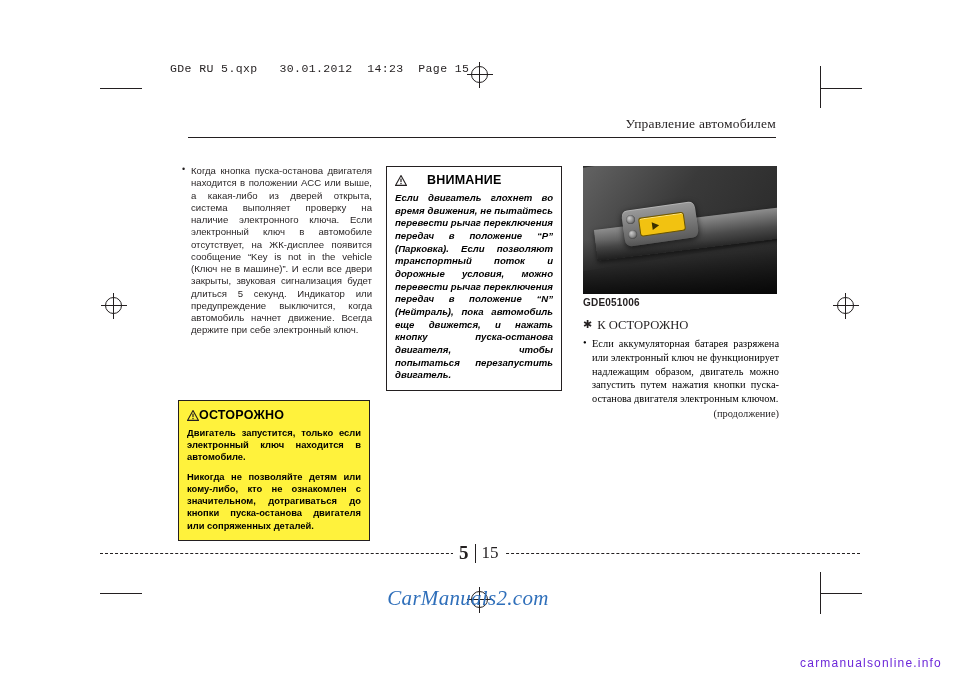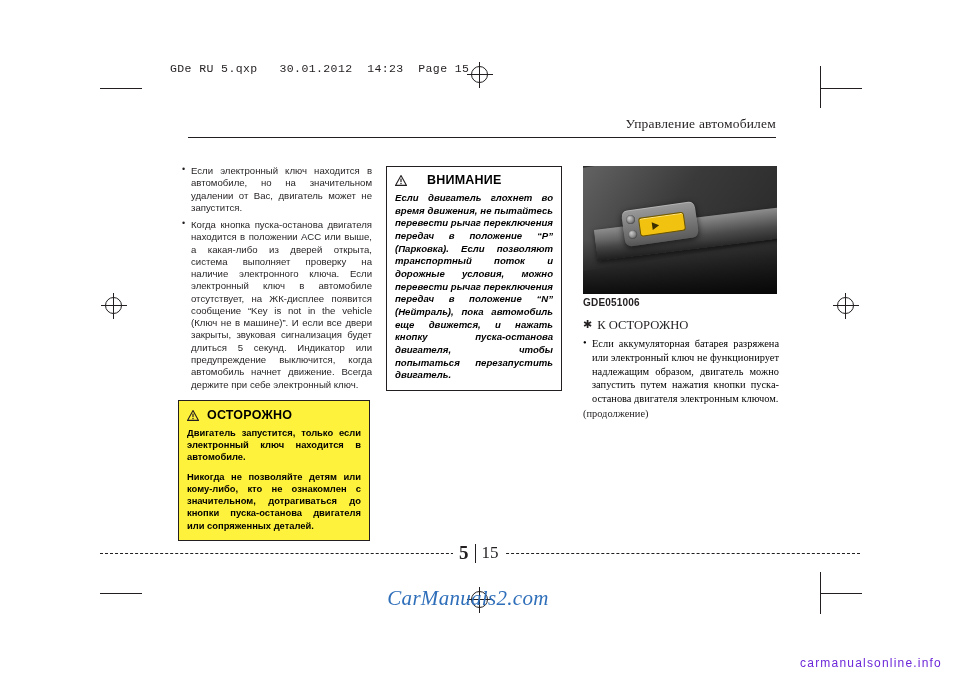--- a/index.html
+++ b/index.html
@@ -123,21 +123,21 @@
     box-sizing: border-box;
     padding: 7px 8px 8px 8px;
   }
   .warn-title {
     font-weight: bold;
     font-size: 12.5px;
     letter-spacing: 0.2px;
     margin: 0 0 5px 0;
     display: flex;
     align-items: center;
-    gap: 8px;
+    gap: 0;
   }
   .tri-icon {
     display: inline-block;
     width: 12px;
     height: 11px;
     position: relative;
   }
   .warn-p {
     font-weight: bold;
     font-size: 9.4px;
@@ -300,21 +300,21 @@
   }
   ul.info-list > li::before {
     content: "\2022";
     position: absolute;
     left: 0;
     top: -1px;
   }
   .contin {
     font-family: "Liberation Serif", serif;
     font-size: 10.4px;
-    text-align: left;
+    text-align: right;
     margin-top: 2px;
     color: #231f20;
   }
 
   
   .dashed-rule {
     position: absolute;
     left: 100px;
     top: 553px;
     width: 760px;
@@ -393,21 +393,20 @@
     <div class="reg-circle"></div>
   </div>
 
   <div class="fileinfo">GDe RU 5.qxp   30.01.2012  14:23  Page 15</div>
 
   <div class="running-head">Управление автомобилем</div>
   <div class="head-rule"></div>
 
   <div class="col col1">
     <ul class="bullets">
-      <li>Если электронный ключ находится в автомобиле, но на значительном удалении от Вас, двигатель может не запустится.</li>
       <li>Когда кнопка пуска-останова двигателя находится в положении АСС или выше, а какая-либо из дверей открыта, система выполняет проверку на наличие электронного ключа. Если электронный ключ в автомобиле отсутствует, на ЖК-дисплее появится сообщение “Key is not in the vehicle (Ключ не в машине)”. И если все двери закрыты, звуковая сигнализация будет длиться 5 секунд. Индикатор или предупреждение выключится, когда автомобиль начнет движение. Всегда держите при себе электронный ключ.</li>
     </ul>
   </div>
 
   <div class="warn-box">
     <div class="warn-title">
       <span class="tri-icon">
         <svg width="12" height="11" viewBox="0 0 12 11">
           <polygon points="6,0.6 11.5,10.4 0.5,10.4" fill="none" stroke="#231f20" stroke-width="1.1"></polygon>
           <rect x="5.4" y="3.6" width="1.2" height="3.6" fill="#231f20"></rect>

